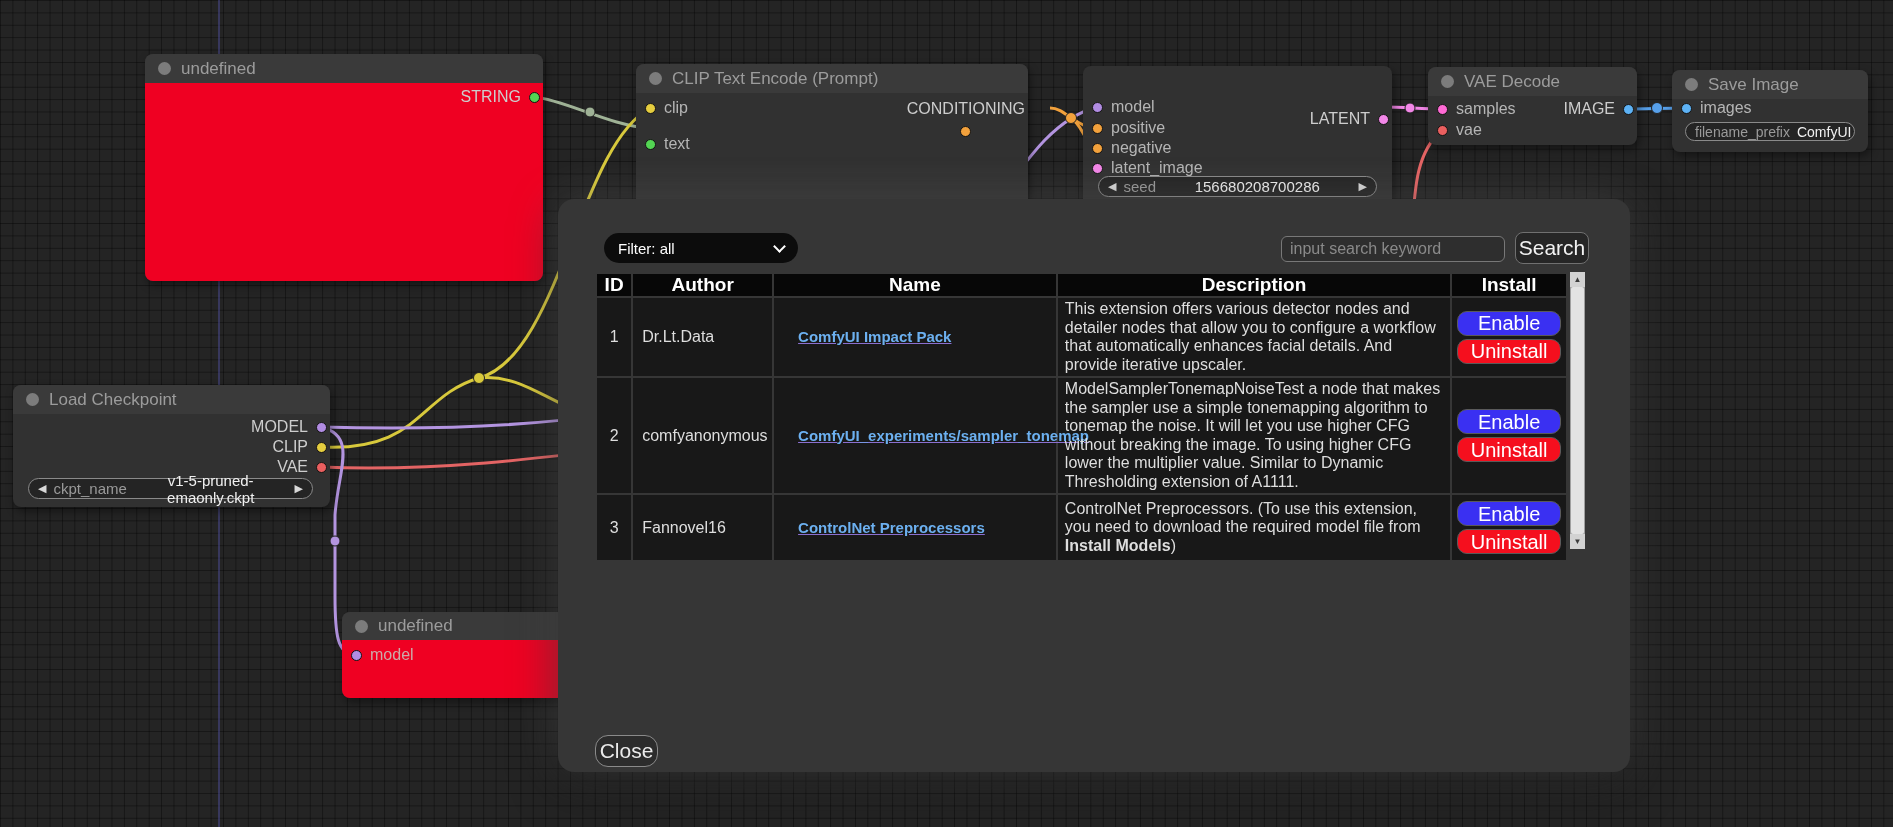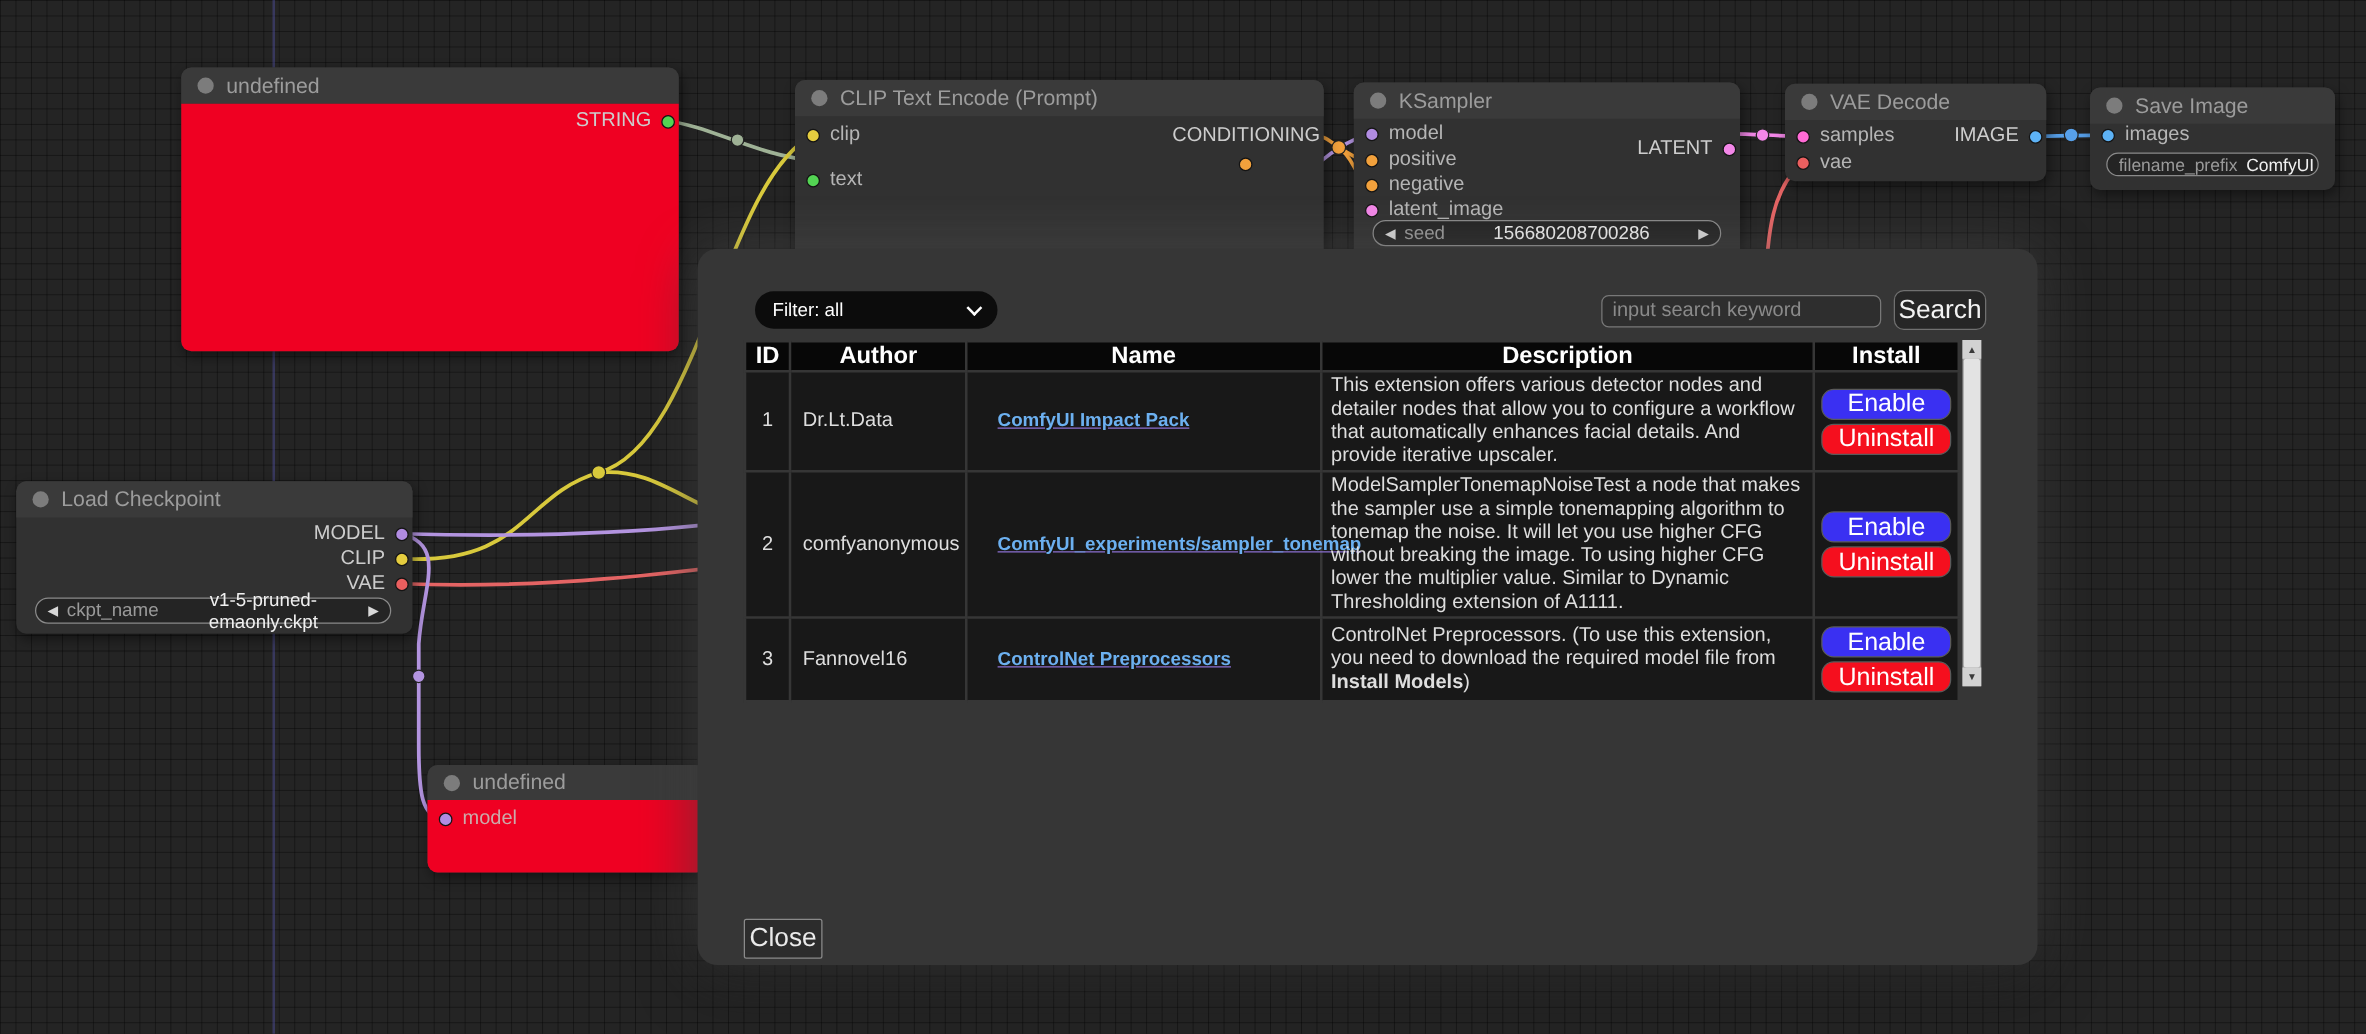--- a/index.html
+++ b/index.html
@@ -85,21 +85,21 @@
   .btn-uninstall { background:#f50f1e; }
 
   .scrollbar { position:absolute; right:0; top:0; width:15px; height:277px; background:#a0a0a0; }
   .sb-btn { position:absolute; left:0; width:15px; height:15px; background:#d2d2d2;
     color:#3a3a3a; font-size:8px; text-align:center; line-height:15px; cursor:pointer; }
   .sb-up { top:0; } .sb-down { bottom:0; }
   .sb-thumb { position:absolute; left:1px; right:1px; top:15px; bottom:15px;
     background:#e3e3e3; border-radius:2px; cursor:pointer; }
 
   .close-btn { position:absolute; left:37px; top:536px; width:63px; height:32px;
-    background:#2c2c2c; border:1px solid #8a8a8a; border-radius:2px; color:#eaeaea;
+    background:#2c2c2c; border:1px solid #8a8a8a; border-radius:13px; color:#eaeaea;
     font-size:21px; font-family:inherit; cursor:pointer; }
 </style>
 </head>
 <body>
 
 <div id="canvas">
   <div class="guide-line" style="left:218px"></div>
 
   <svg class="wires" width="1893" height="827">
     <path d="M534,97 C566,100 610,126 650,128" stroke="#9fb296"></path>
@@ -128,44 +128,40 @@
       <span class="title-dot"></span>
       <span>undefined</span>
     </div>
     <div class="node-body red-body"></div>
     <div class="port out" style="top:35px;">
       <span>STRING</span>
       <span class="pdot c-green"></span>
     </div>
   </div>
 
-  <div class="node" style="left:636px; top:64px; width:423px; height:175px;">
+  <div class="node" style="left:636px; top:64px; width:392px; height:175px;">
     <div class="node-title">
       <span class="title-dot"></span>
       <span>CLIP Text Encode (Prompt)</span>
     </div>
     <div class="port in" style="top:36px;">
       <span class="pdot c-yellow"></span>
       <span>clip</span>
     </div>
     <div class="port in" style="top:72px;justify-content:flex-end;">
       <span class="pdot c-green"></span>
       <span>text</span>
     </div>
     <div class="port out" style="top:36px;flex-direction:column;">
       <span>CONDITIONING</span>
       <span class="pdot c-orange"></span>
     </div>
   </div>
 
   <div class="node" style="left:1083px; top:66px; width:309px; height:142px;">
-    <div class="node-title">
-      <span class="title-dot"></span>
-      <span>KSampler</span>
-    </div>
     <div class="port in" style="top:33px;">
       <span class="pdot c-purple"></span>
       <span>model</span>
     </div>
     <div class="port in" style="top:54px;">
       <span class="pdot c-orange"></span>
       <span>positive</span>
     </div>
     <div class="port in" style="top:74px;">
       <span class="pdot c-orange"></span>

